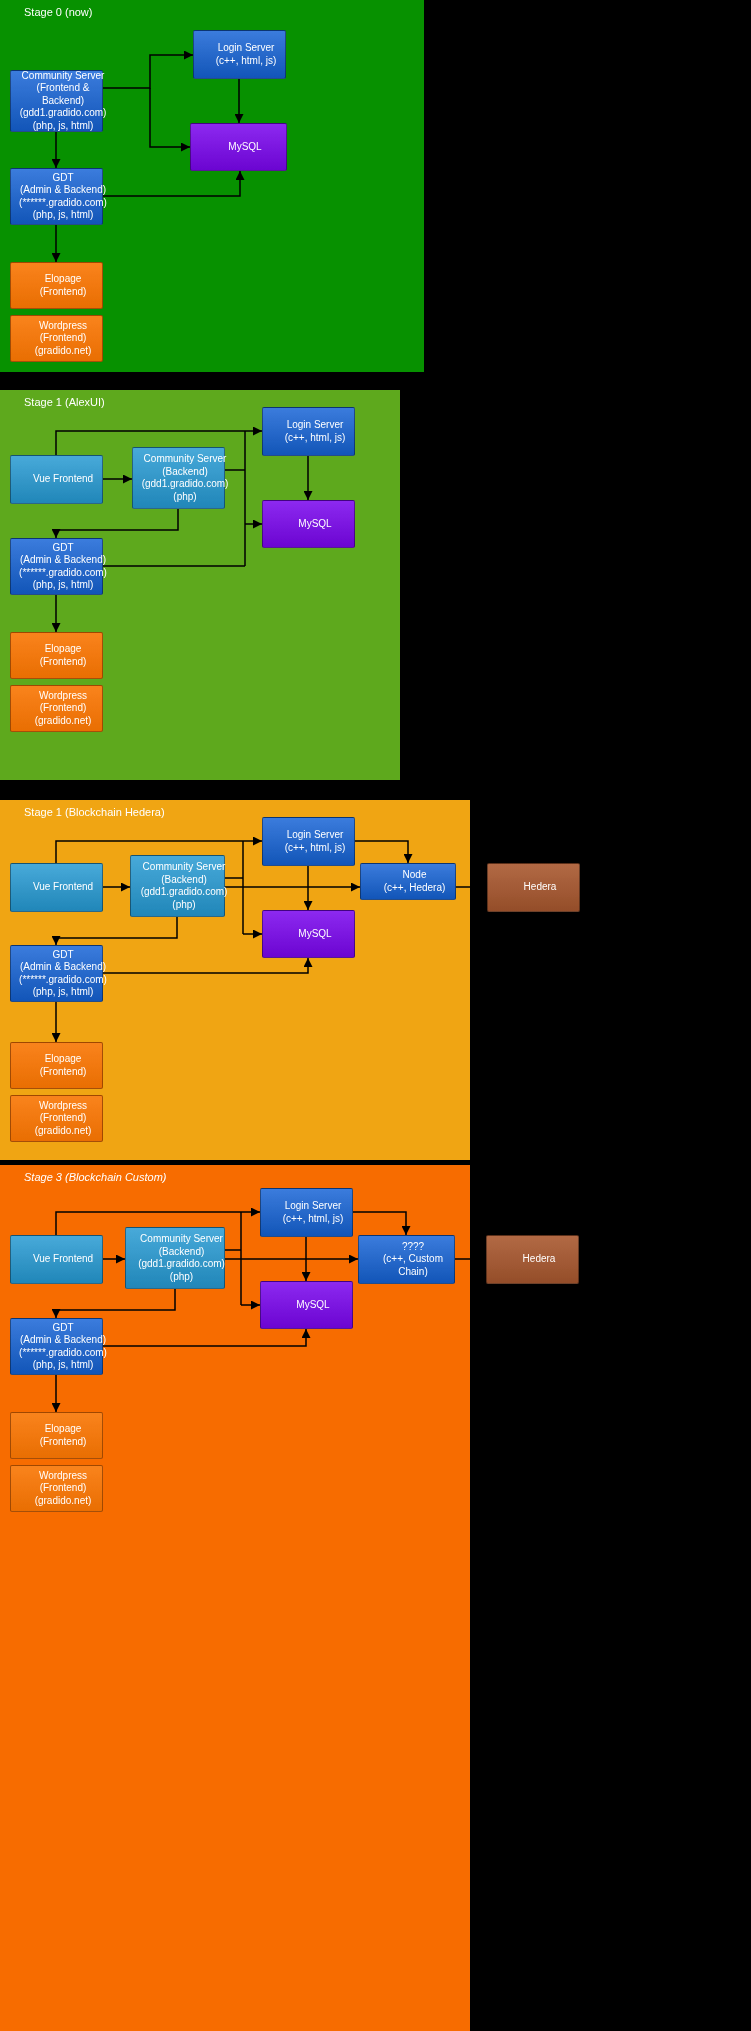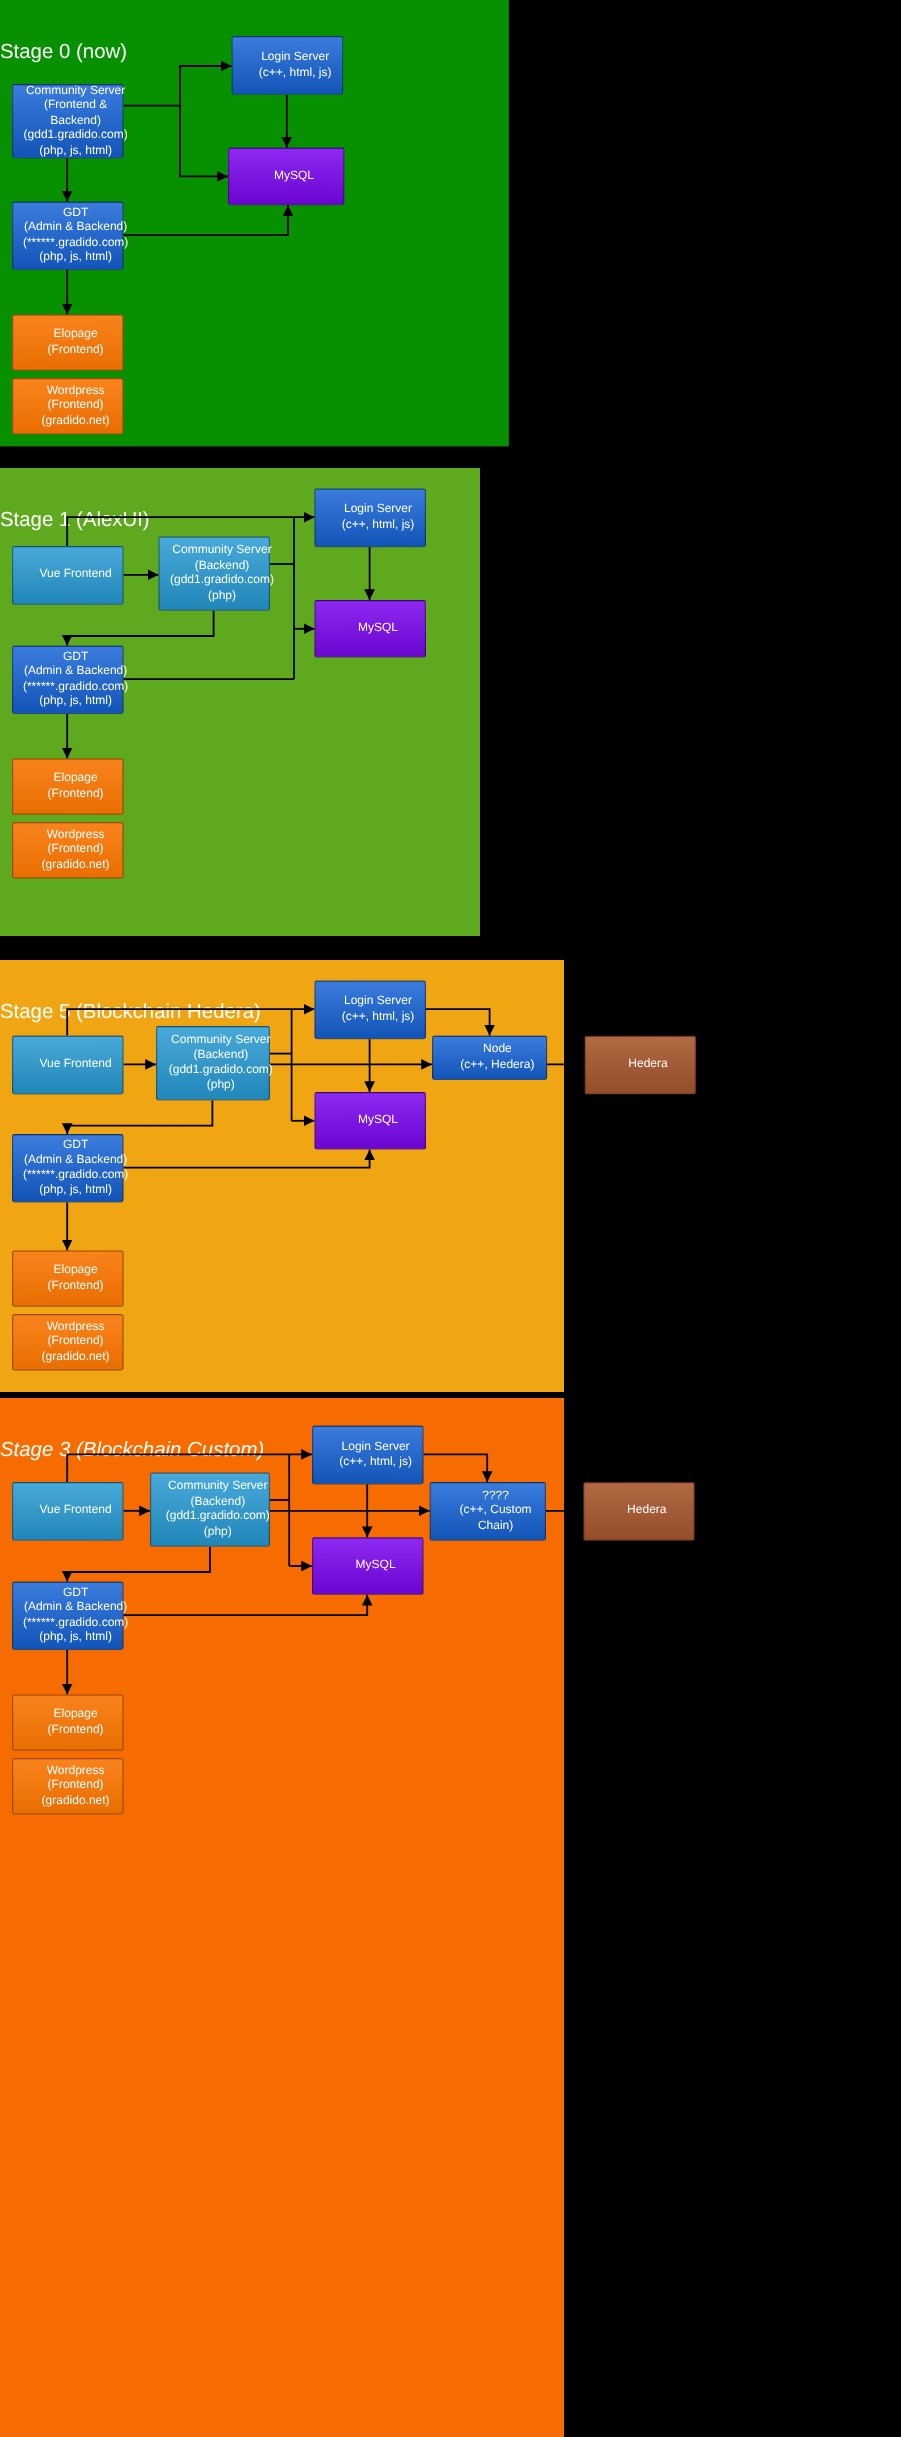--- a/index.html
+++ b/index.html
@@ -5,21 +5,21 @@
   * { margin:0; padding:0; box-sizing:border-box; }
   html,body { background:#000; font-family:"Liberation Sans", sans-serif; }
   .canvas { position:relative; width:751px; height:2031px; background:#000; overflow:hidden; }
 
   .stage { position:absolute; }
   .stage0 { left:0; top:0;      width:424px; height:372px; background:var(--stage0-bg,#079100); }
   .stage1 { left:0; top:390px;  width:400px; height:390px; background:var(--stage1-bg,#5ea91d); }
   .stage2 { left:0; top:800px;  width:470px; height:360px; background:var(--stage2-bg,#f0a513); }
   .stage3 { left:0; top:1165px; width:470px; height:924px; background:var(--stage3-bg,#f76c00);font-style:italic; }
 
-  .stage-title { position:absolute; top:6px; left:0; color:var(--text,#fff); font-size:17px;margin-top:27px; }
+  .stage-title { position:absolute; top:6px; left:24px; color:var(--text,#fff); font-size:11px; }
 
   .arrows { position:absolute; left:0; top:0; pointer-events:none; }
   .arrows polyline { fill:none; stroke:var(--arrow,#000); stroke-width:1.5; }
 
   .node {
     position:absolute; display:flex; align-items:center; justify-content:center;
     text-align:center; color:var(--text,#fff); font-size:10px; line-height:1.25;
     white-space:pre-line; border-radius:2px; border:1px solid rgba(0,0,0,0.38);padding-left:13px;
   }
   .blue      { background:linear-gradient(rgba(255,255,255,.16),rgba(0,0,0,.14)), var(--node-blue,#1563d6); }
@@ -33,21 +33,21 @@
 
 <div class="canvas">
 
   <section class="stage stage0">
     <div class="stage-title">Stage 0 (now)</div>
   </section>
   <section class="stage stage1">
     <div class="stage-title">Stage 1 (AlexUI)</div>
   </section>
   <section class="stage stage2">
-    <div class="stage-title">Stage 5 (Blockchain Hedera)</div>
+    <div class="stage-title">Stage 1 (Blockchain Hedera)</div>
   </section>
   <section class="stage stage3">
     <div class="stage-title">Stage 3 (Blockchain Custom)</div>
   </section>
 
   <svg class="arrows" width="751" height="2031">
     <defs>
       <marker id="ah" viewBox="0 0 10 10" refX="10" refY="5" markerWidth="9" markerHeight="9" markerUnits="userSpaceOnUse" orient="auto">
         <path d="M0,0 L10,5 L0,10 z" fill="#000"></path>
       </marker>

